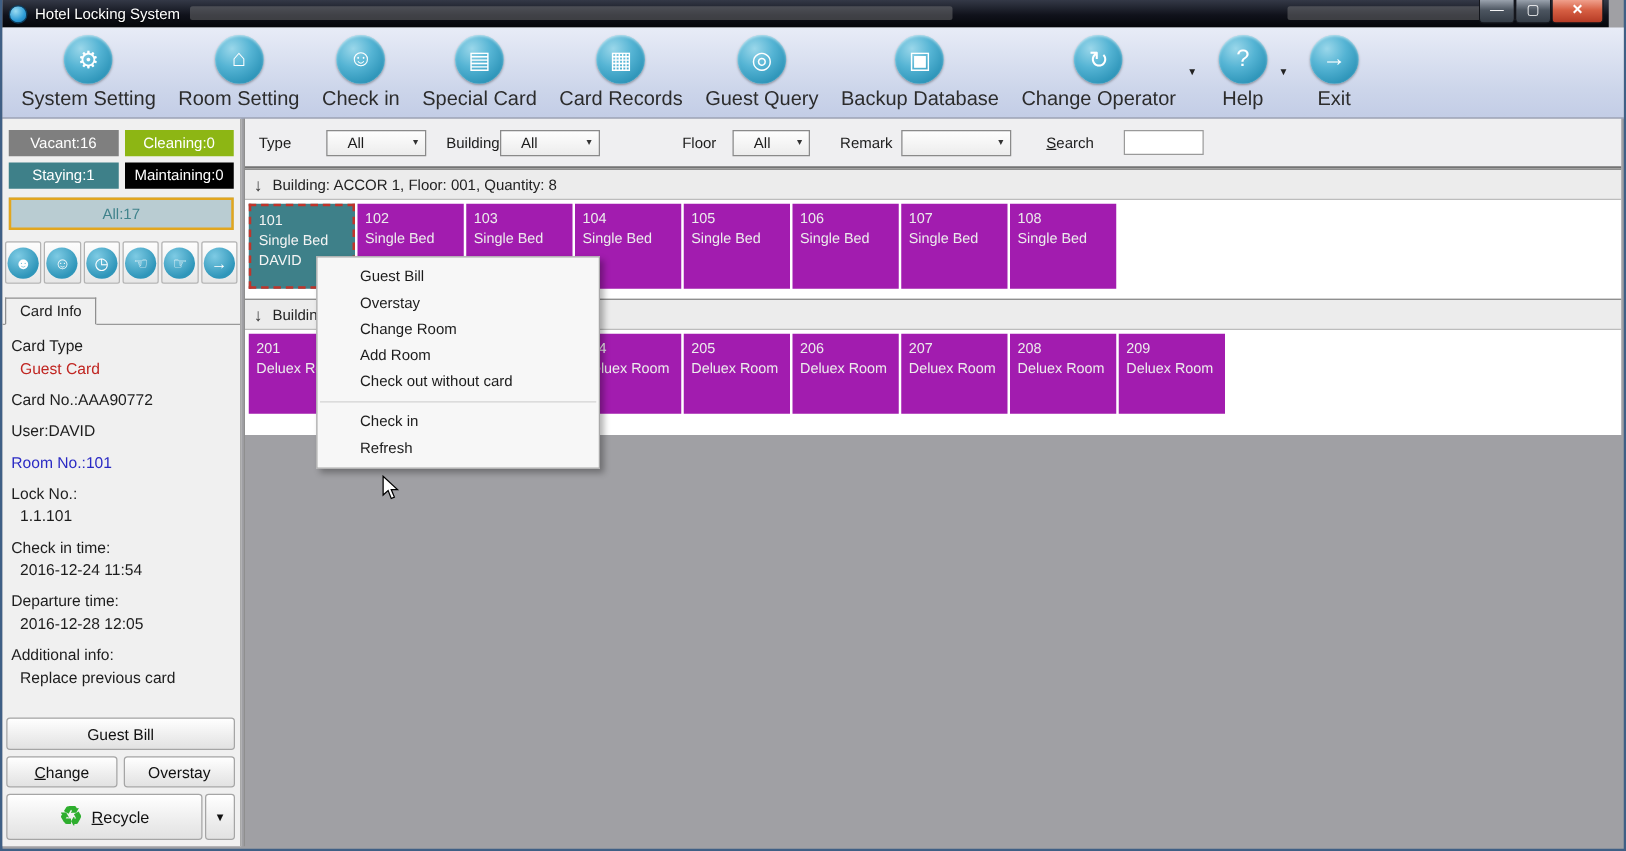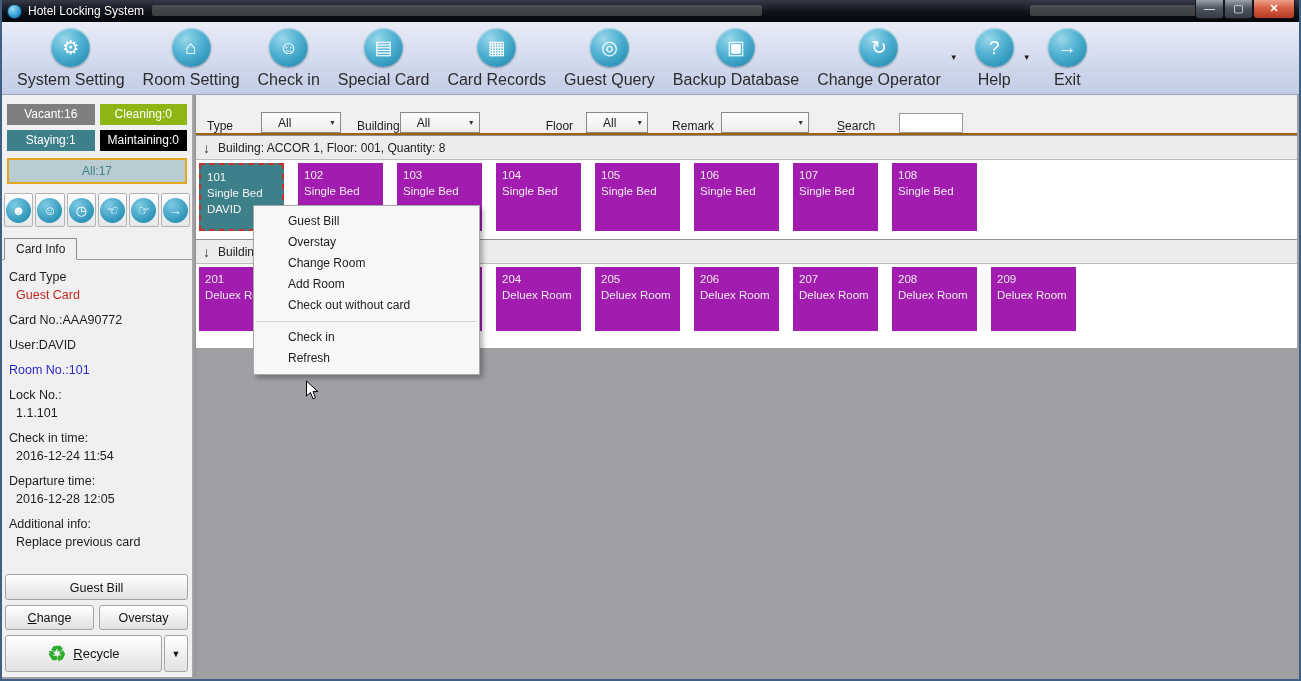--- a/index.html
+++ b/index.html
@@ -1,20 +1,20 @@
 <!DOCTYPE html>
 <html><head>
 <meta charset="utf-8">
 <style>
   html,body{margin:0;padding:0;}
   body{width:1301px;height:681px;position:relative;font-family:"Liberation Sans",sans-serif;background:#a0a0a4;overflow:hidden;cursor:default;}
   .window{position:absolute;inset:0;border-left:2px solid #3f5f85;border-right:2px solid #3f5f85;border-bottom:2px solid #3f5f85;box-sizing:border-box;}
 
   
-  .titlebar{position:absolute;left:0;top:0;right:0;height:22px;background:linear-gradient(#343947,#10121b 55%,#05060a);display:flex;align-items:center;}
+  .titlebar{position:absolute;left:0;top:0;right:12px;height:22px;background:linear-gradient(#343947,#10121b 55%,#05060a);display:flex;align-items:center;}
   .title-icon{width:13px;height:13px;border-radius:50%;margin-left:5px;background:radial-gradient(circle at 35% 30%,#9adcf2,#2d9bd6 60%,#1b6ea6);border:1px solid #0d3c5c;}
   .title-text{color:#fff;font-size:12px;margin-left:6px;text-shadow:0 1px 1px #000;}
   .redact{position:absolute;top:5px;height:11px;background:#8a8a8a;opacity:.4;border-radius:2px;}
   .win-controls{position:absolute;right:4px;top:0;display:flex;}
   .wc{width:29px;height:19px;border:1px solid #14161c;border-top:none;border-radius:0 0 4px 4px;color:#fff;font-size:11px;line-height:17px;text-align:center;box-sizing:border-box;}
   .wc-min,.wc-max{background:linear-gradient(#9aa2ad,#4c5560 45%,#343c46);}
   .wc-close{width:42px;background:linear-gradient(#f0a08c,#d65f43 45%,#b53a24);font-weight:bold;}
 
   
   .toolbar{position:absolute;left:0;top:22px;right:0;height:73px;background:linear-gradient(#e8ecf7,#ccd5ea 70%,#c3cde6);border-bottom:1px solid #9aa4bd;display:flex;align-items:flex-start;padding:6px 0 0 6px;box-sizing:border-box;}
@@ -46,29 +46,29 @@
   .two-row{display:flex;gap:5px;margin-bottom:5px;}
   .two-row .sbtn{flex:1;height:25px;line-height:23px;}
   .recycle-row{display:flex;}
   .btn-recycle{flex:1;height:37px;line-height:35px;font-size:13px;display:flex;align-items:center;justify-content:center;gap:7px;}
   .recycle-glyph{color:#2eae2e;font-size:21px;font-weight:bold;}
   .btn-recycle-dd{width:24px;height:37px;margin-left:2px;font-size:9px;line-height:35px;}
   u{text-decoration:underline;}
 
   
   .main{position:absolute;left:193px;top:95px;right:2px;bottom:2px;background:#a0a0a4;border-left:1px solid #8f8f8f;display:flex;flex-direction:column;box-sizing:border-box;}
-  .filterbar{height:38px;background:#efeff1;border-bottom:2px solid #a16207;display:flex;align-items:flex-end;font-size:12px;color:#1c1c1c;flex:0 0 auto;}
+  .filterbar{height:38px;background:#efeff1;border-bottom:2px solid #737373;display:flex;align-items:center;font-size:12px;color:#1c1c1c;flex:0 0 auto;}
   .flabel{white-space:nowrap;}
   .sel{height:21px;border:1px solid #8a8a8a;background:linear-gradient(#fefefe,#ececec);display:flex;align-items:center;box-sizing:border-box;position:relative;padding-left:16px;font-size:12px;}
   .sel::after{content:"▼";font-size:7px;color:#333;position:absolute;right:4px;top:6px;}
   .sel .selval{flex:1;}
   .search-input{width:64px;height:20px;border:1px solid #9a9a9a;background:#fff;box-sizing:border-box;font-size:12px;padding:0 3px;font-family:inherit;}
   .sec-hdr{height:23px;background:#ececec;border-top:1px solid #8f8f8f;border-bottom:1px solid #bcbcbc;display:flex;align-items:center;font-size:12px;color:#222;flex:0 0 auto;}
   .down-arrow{font-size:14px;font-weight:bold;color:#3c3c3c;margin:0 8px 0 7px;}
-  .room-row{background:#fff;padding:3px 0 8px 3px;display:flex;gap:14px;flex:0 0 auto;align-items:flex-start;}
+  .room-row{background:#fff;padding:3px 0 8px 3px;display:flex;gap:2px;flex:0 0 auto;align-items:flex-start;}
   .room-row.row2{padding-bottom:17px;}
   .tile{width:85px;height:68px;box-sizing:border-box;padding:4px 6px;font-size:11.5px;line-height:1.4;color:#ececec;flex:0 0 auto;}
   .row2 .tile{height:64px;}
   .tile-gray{background:#a21caf;}
   .tile-staying{background:#3e8089;border:2px dashed #c0342b;color:#f4f4f4;}
   .tile span{display:block;}
   .gray-fill{flex:1;background:#a0a0a4;}
 
   
   .ctx-menu{position:absolute;left:251px;top:205px;width:227px;background:#f7f7f7;border:1px solid #a8a8a8;box-shadow:3px 3px 5px rgba(0,0,0,.3);padding:5px 0;z-index:50;box-sizing:border-box;}

